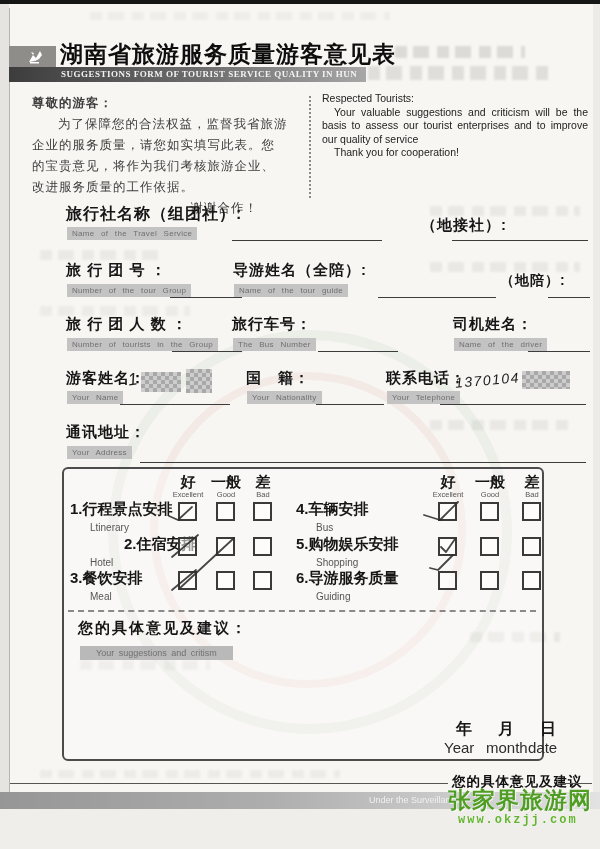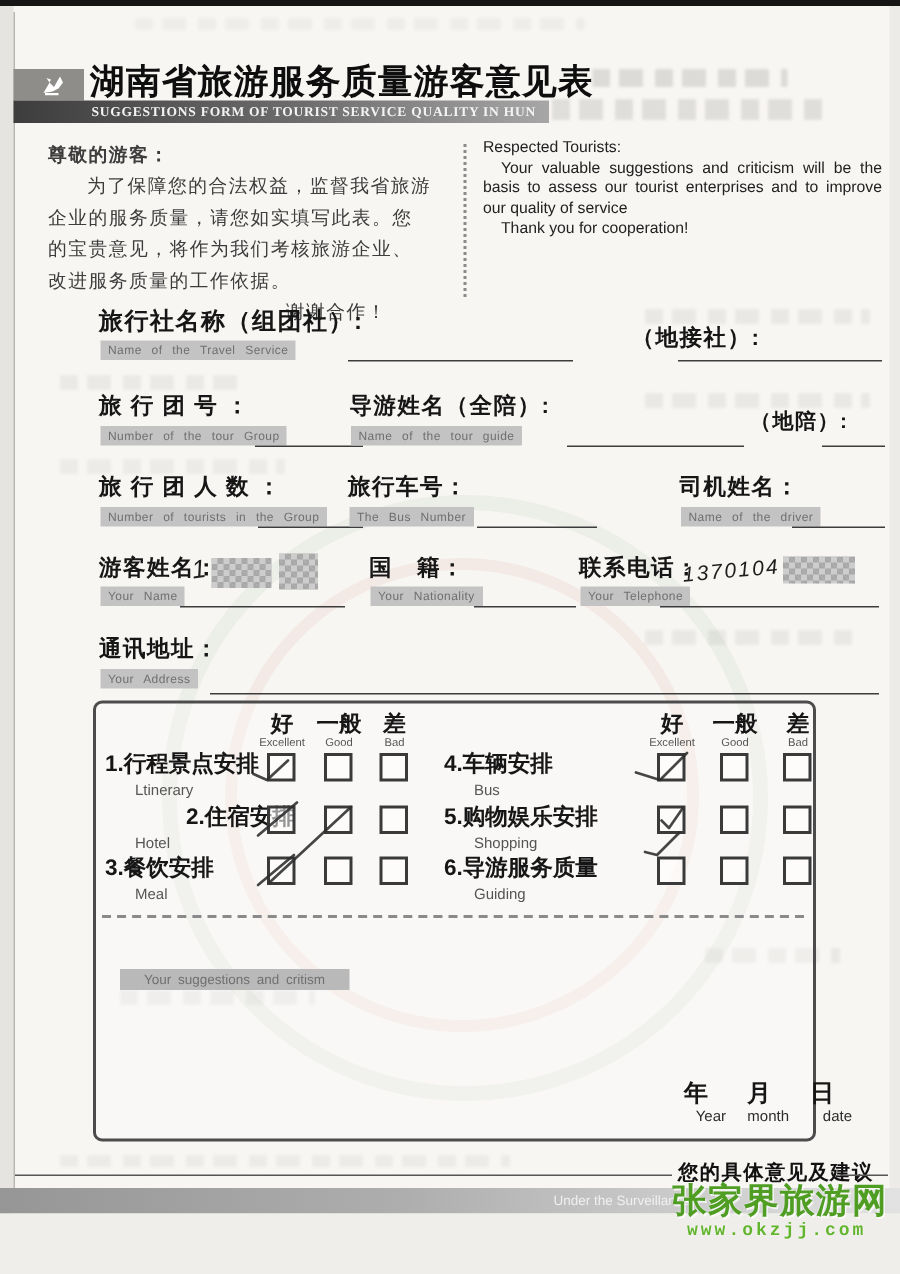--- a/index.html
+++ b/index.html
@@ -46,21 +46,21 @@
   .rh-cn{position:absolute;width:32px;text-align:center;font-weight:bold;font-size:15px;color:#161616;}
   .rh-en{position:absolute;width:44px;text-align:center;font-size:7.5px;color:#555;}
   .cb{position:absolute;width:15px;height:15px;border:2px solid #3a3a3a;background:rgba(255,255,255,0.55);}
   .item-cn{position:absolute;font-weight:bold;font-size:15px;color:#161616;white-space:nowrap;}
   .item-en{position:absolute;font-size:10px;color:#555;white-space:nowrap;}
   .dash-sep{position:absolute;left:4px;top:141px;width:468px;height:0;border-top:2px dashed #8a8a8a;}
   .sug-cn{position:absolute;left:14px;top:150px;font-weight:bold;font-size:15px;letter-spacing:2px;color:#161616;}
   .sug-en{position:absolute;left:16px;top:177px;background:#b9b9b9;color:#707070;font-size:9px;
       padding:2px 16px;white-space:nowrap;word-spacing:2px;}
   .date-cn{position:absolute;font-weight:bold;font-size:16px;color:#161616;}
-  .date-en{position:absolute;width:40px;text-align:right;font-size:10px;color:#2c2c2c;}
+  .date-en{position:absolute;width:40px;text-align:left;font-size:15px;color:#2c2c2c;}
   
   .sup-line{position:absolute;height:0;border-top:1px solid #555;}
   .sup-text{position:absolute;left:452px;top:773px;font-weight:bold;font-size:13.5px;letter-spacing:1px;color:#111;white-space:nowrap;}
   .foot-bar{position:absolute;left:0;top:792px;width:600px;height:17px;
       background:linear-gradient(90deg,#969696 0%,#aeaeae 45%,#cfcfcf 80%,#e2e2e2 100%);}
   .surv-text{position:absolute;left:275px;top:795px;width:185px;text-align:right;font-size:9px;color:#f0f0f0;white-space:nowrap;}
   .bottom-strip{position:absolute;left:0;top:809px;width:600px;height:40px;background:#f0eeea;}
   .wm-name{position:absolute;left:448px;top:785px;font-family:"DejaVu Serif",serif;font-weight:bold;
       font-size:23px;letter-spacing:1px;color:#4f9e23;white-space:nowrap;
       text-shadow:0 0 1px #fff,1px 1px 0 rgba(255,255,255,.7);}
@@ -216,20 +216,21 @@
         <path d="M108,88 L134,66"></path>
         <path d="M108,121 L132,101"></path>
         <path d="M116,119 L170,69"></path>
         <path d="M360,46 L376,51 L394,33"></path>
         <path d="M377,78 L382,83 L391,70"></path>
         <path d="M366,99 L374,101 L389,86"></path>
       </g>
     </svg>
 
     <div class="dash-sep"></div>
+    <div class="sug-cn">您的具体意见及建议：</div>
     <div class="sug-en">Your suggestions and critism</div>
 
     <div class="date-cn" style="left:392px;top:250px;">年</div>
     <div class="date-en" style="left:380px;top:270px;">Year</div>
     <div class="date-cn" style="left:434px;top:250px;">月</div>
     <div class="date-en" style="left:422px;top:270px;">month</div>
     <div class="date-cn" style="left:476px;top:250px;">日</div>
     <div class="date-en" style="left:464px;top:270px;">date</div>
   </div>
 

